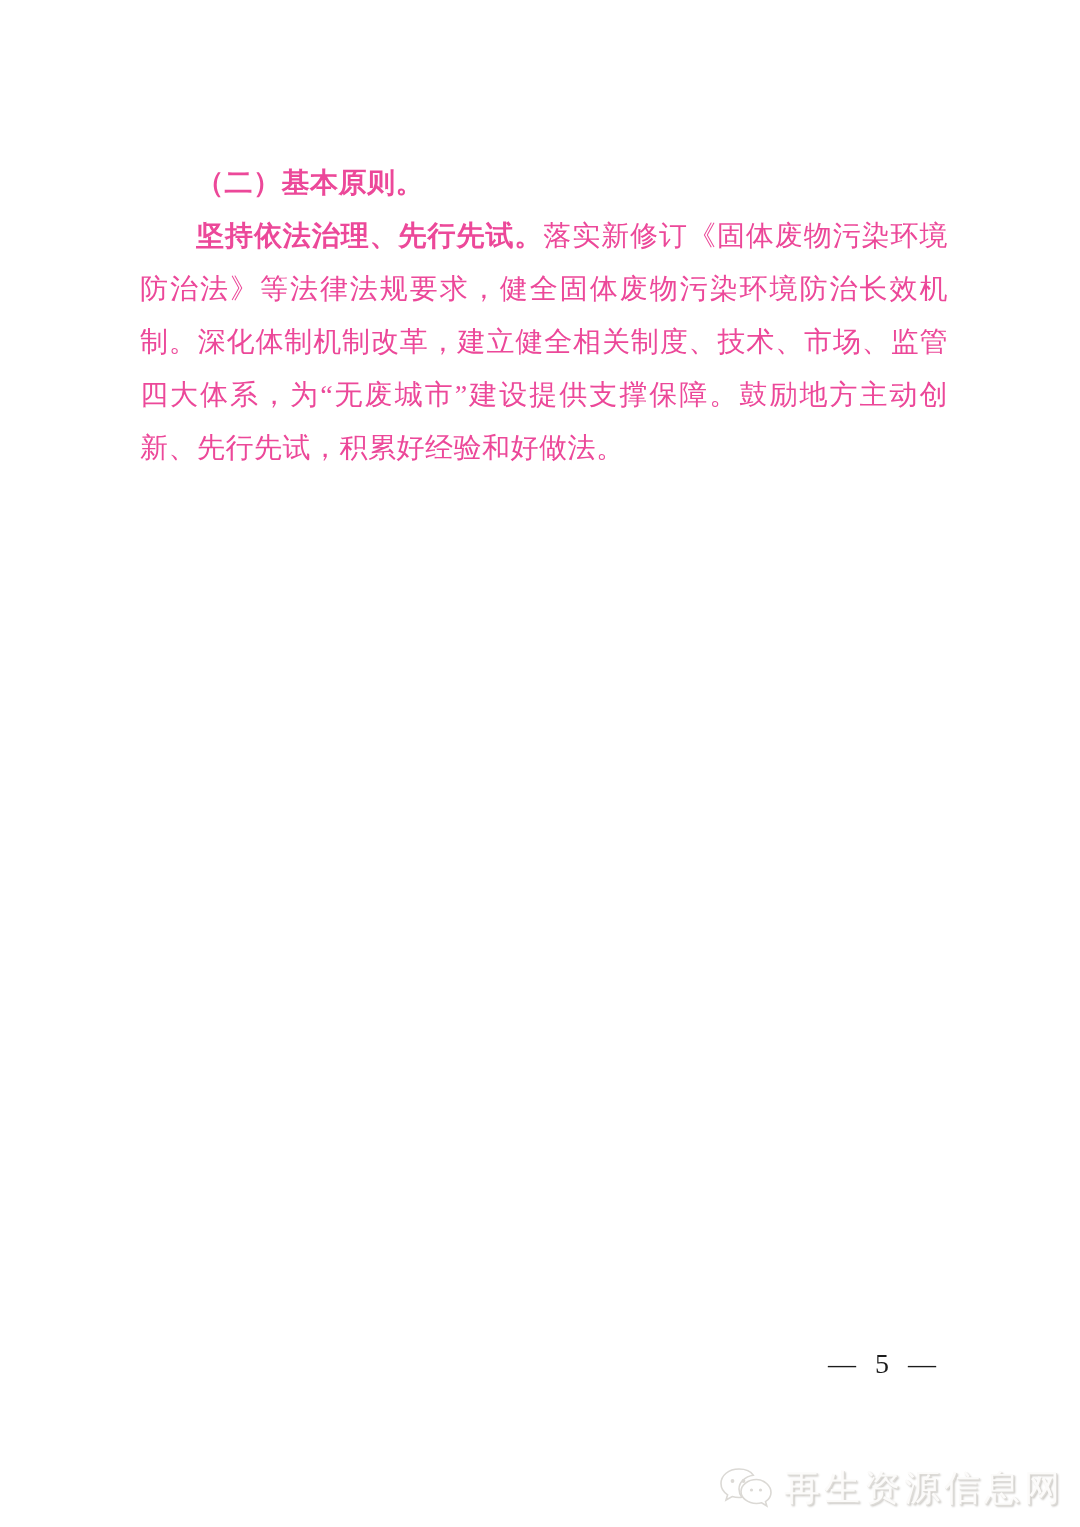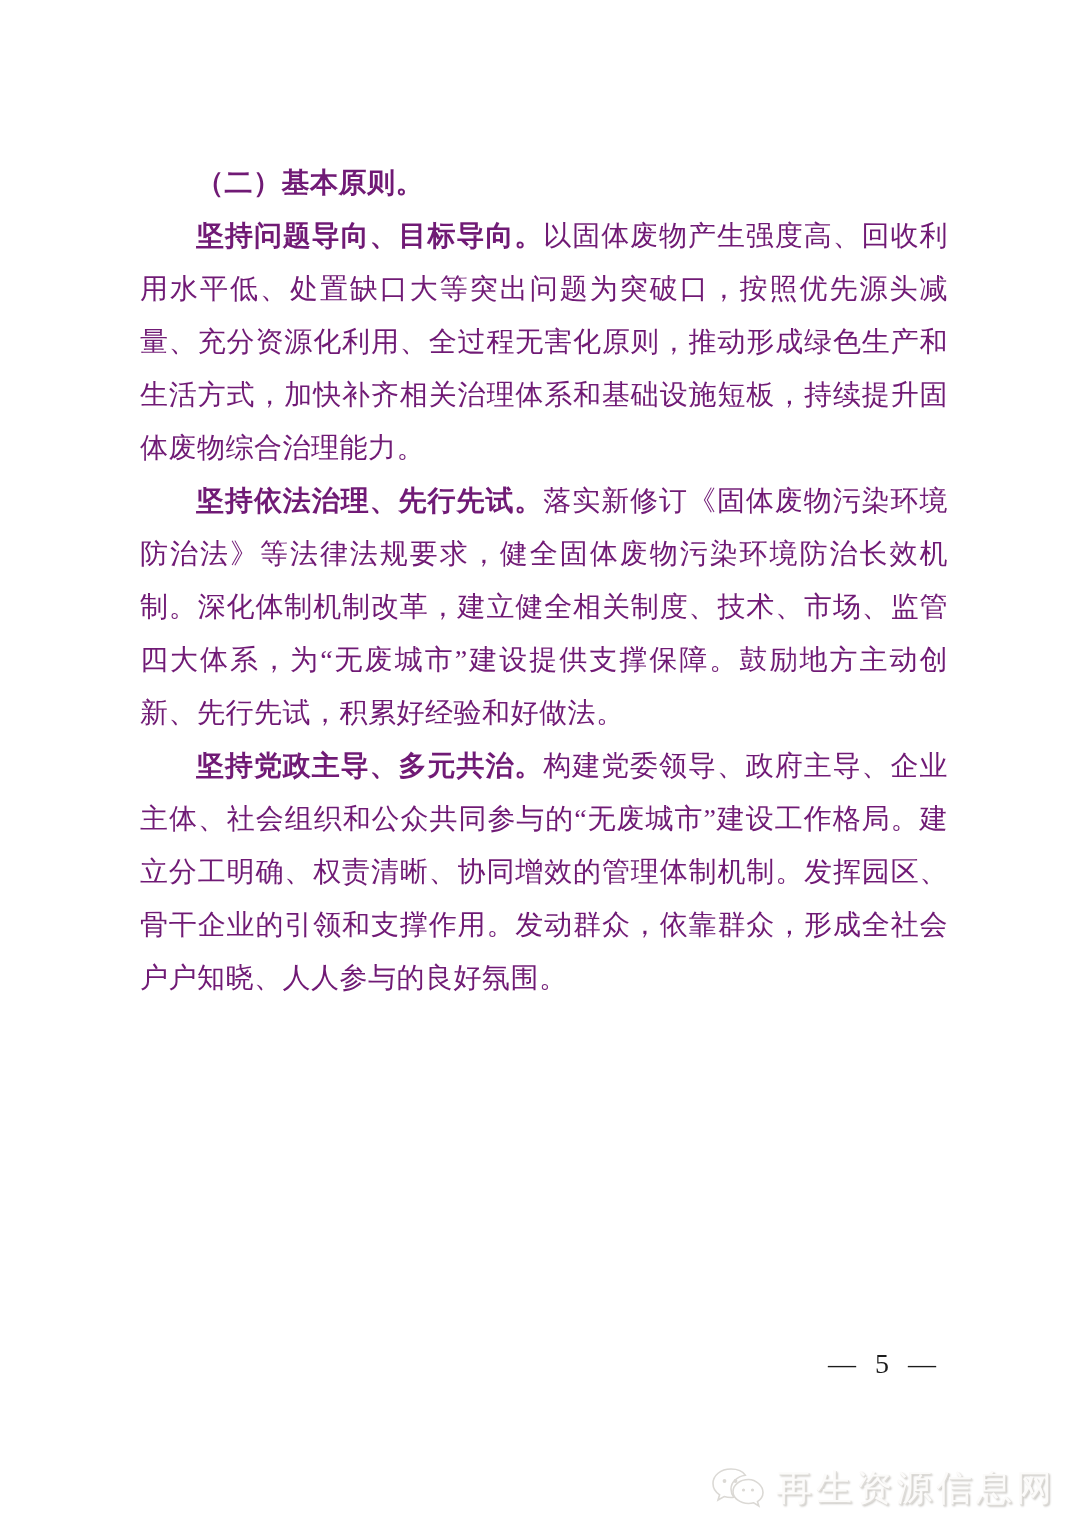--- a/index.html
+++ b/index.html
@@ -22,41 +22,41 @@
     top: 156px;
     width: 808px;
   }
   .para {
     margin: 0;
     font-size: 28px;
     line-height: 53px;
     text-align: justify;
     text-indent: 2em;
     letter-spacing: 0.5px;
-    color: #701a75;
+    color: #ec4899;
   }
   .para .lead {
     font-family: "Liberation Sans", "DejaVu Sans", sans-serif;
     font-weight: 700;
   }
   .para .body-text {
     font-weight: 400;
   }
   .page-number {
     position: absolute;
     top: 1348px;
     right: 138px;
     font-size: 28px;
     letter-spacing: 6px;
     color: #1c1c1c;
     font-family: "Liberation Serif", "DejaVu Serif", serif;
   }
   .watermark {
     position: absolute;
-    right: 24px;
+    right: 16px;
     bottom: 14px;
     display: flex;
     align-items: center;
     gap: 10px;
   }
   .watermark .wm-text {
     font-size: 36px;
     font-family: "Liberation Sans", "DejaVu Sans", sans-serif;
     color: #fcfbfa;
     text-shadow: 1px 1px 0 #dedcd8, 2px 2px 2px #c9c7c3;
@@ -72,25 +72,23 @@
 </head>
 <body>
 
 <div class="page">
 
   <div class="content">
 
     <p class="para"><span class="lead">（二）基本原则。</span><span class="body-text"></span></p>
 
 
-    <p class="para"><span class="lead">坚持问题导向、目标导向。</span><span class="body-text">以固体废物产生强度高、回收利用水平低、处置缺口大等突出问题为突破口，按照优先源头减量、充分资源化利用、全过程无害化原则，推动形成绿色生产和生活方式，加快补齐相关治理体系和基础设施短板，持续提升固体废物综合治理能力。</span></p>
 
     <p class="para"><span class="lead">坚持依法治理、先行先试。</span><span class="body-text">落实新修订《固体废物污染环境防治法》等法律法规要求，健全固体废物污染环境防治长效机制。深化体制机制改革，建立健全相关制度、技术、市场、监管四大体系，为“无废城市”建设提供支撑保障。鼓励地方主动创新、先行先试，积累好经验和好做法。</span></p>
 
-    <p class="para"><span class="lead">坚持党政主导、多元共治。</span><span class="body-text">构建党委领导、政府主导、企业主体、社会组织和公众共同参与的“无废城市”建设工作格局。建立分工明确、权责清晰、协同增效的管理体制机制。发挥园区、骨干企业的引领和支撑作用。发动群众，依靠群众，形成全社会户户知晓、人人参与的良好氛围。</span></p>
 
 
   </div>
 
   <div class="page-number">— 5 —</div>
 
   <div class="watermark">
     <span class="wechat-icon">
       <svg width="56" height="46" viewBox="0 0 56 46" xmlns="http://www.w3.org/2000/svg">
 

